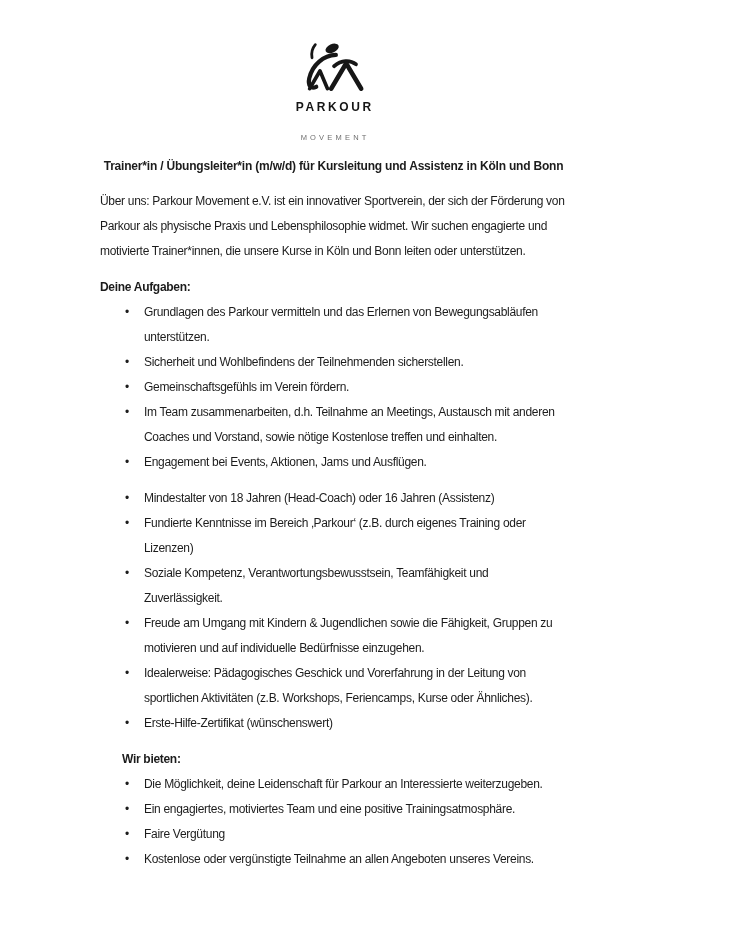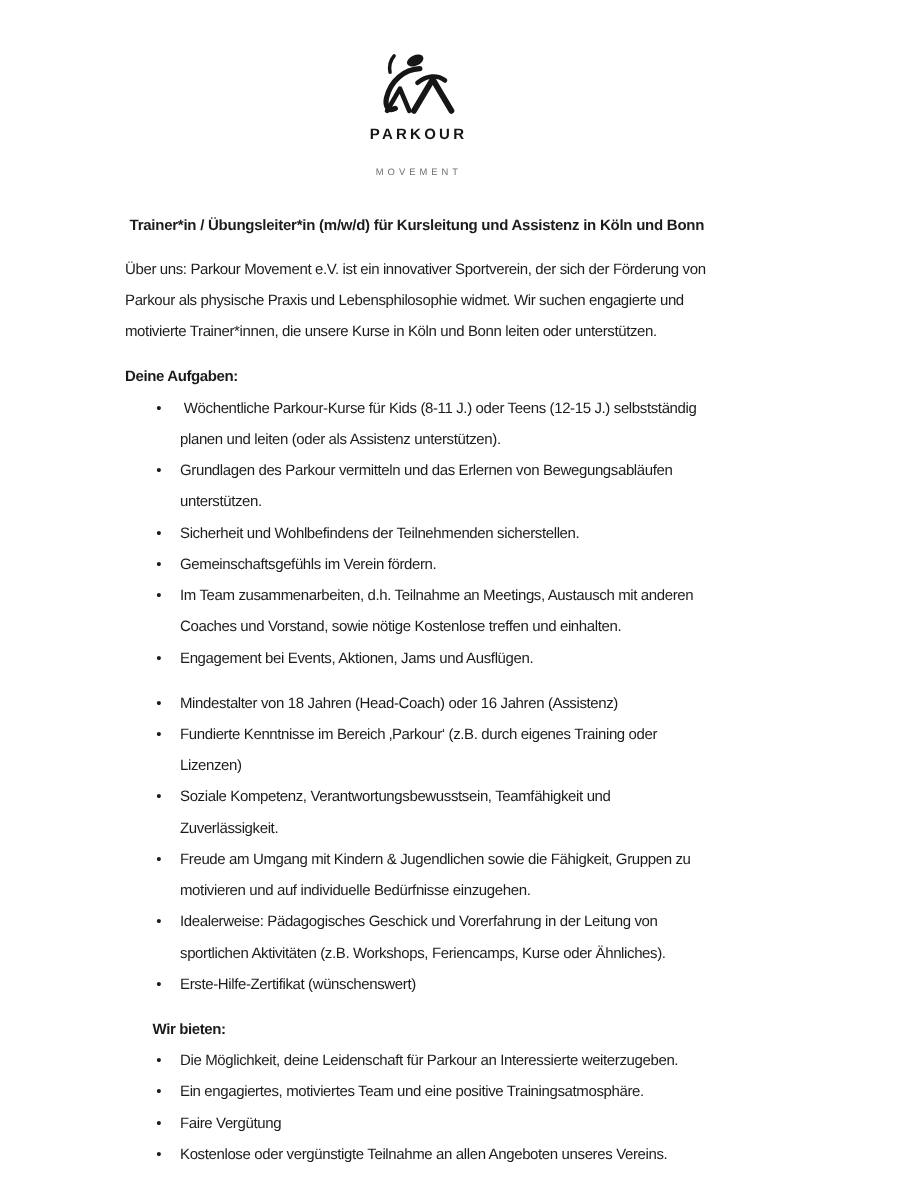--- a/index.html
+++ b/index.html
@@ -20,21 +20,21 @@
   .brand {
     font-size: 12px; font-weight: bold; letter-spacing: 2.6px;
     color: #161616; margin-top: 2px; text-indent: 2.6px;
   }
   .sub-brand {
     font-size: 7.5px; letter-spacing: 3.2px;
     color: #6f6f6f; margin-top: 19px; text-indent: 3.2px;
   }
   
   .doc-title {
-    margin-top: 26px;
+    margin-top: 12px;
     text-align: center;
     font-size: 12px; font-weight: bold; letter-spacing: -0.2px;
     line-height: 25px;
     white-space: nowrap;
   }
   .intro {
     margin-top: 10px;
     font-size: 12px; letter-spacing: -0.3px;
     line-height: 25px;
   }
@@ -84,21 +84,20 @@
     <div class="sub-brand">MOVEMENT</div>
   </div>
 
   <div class="doc-title">Trainer*in / Übungsleiter*in (m/w/d) für Kursleitung und Assistenz in Köln und Bonn</div>
 
   <p class="intro"><span class="lead">Über uns:</span><span> Parkour Movement e.V. ist ein innovativer Sportverein, der sich der Förderung von Parkour als physische Praxis und Lebensphilosophie widmet. Wir suchen engagierte und motivierte Trainer*innen, die unsere Kurse in Köln und Bonn leiten oder unterstützen.</span></p>
 
   <div class="section">
     <div class="heading">Deine Aufgaben:</div>
     <ul class="bullets">
-        <li><span class="btext"> Wöchentliche Parkour-Kurse für Kids (8-11 J.) oder Teens (12-15 J.) selbstständig planen und leiten (oder als Assistenz unterstützen).</span></li>
         <li><span class="btext">Grundlagen des Parkour vermitteln und das Erlernen von Bewegungsabläufen unterstützen.</span></li>
         <li><span class="btext">Sicherheit und Wohlbefindens der Teilnehmenden sicherstellen.</span></li>
         <li><span class="btext">Gemeinschaftsgefühls im Verein fördern.</span></li>
         <li><span class="btext">Im Team zusammenarbeiten, d.h. Teilnahme an Meetings, Austausch mit anderen Coaches und Vorstand, sowie nötige Kostenlose treffen und einhalten.</span></li>
         <li><span class="btext">Engagement bei Events, Aktionen, Jams und Ausflügen.</span></li>
       </ul>
   </div>
 
   <div class="section">
     <ul class="bullets">

